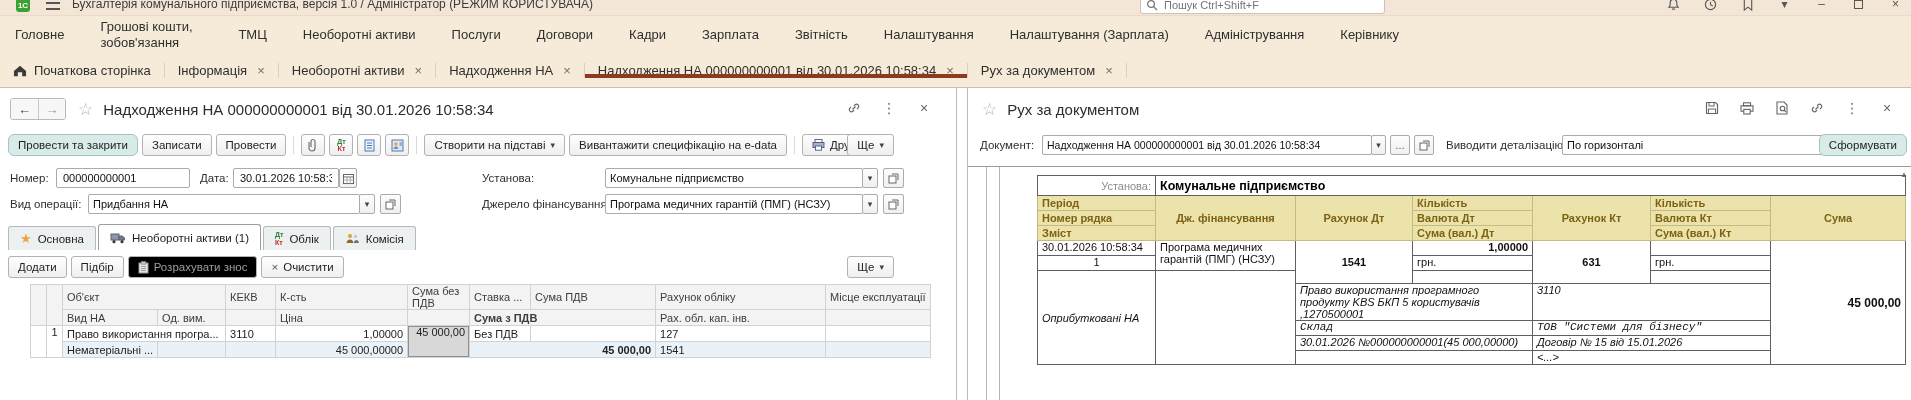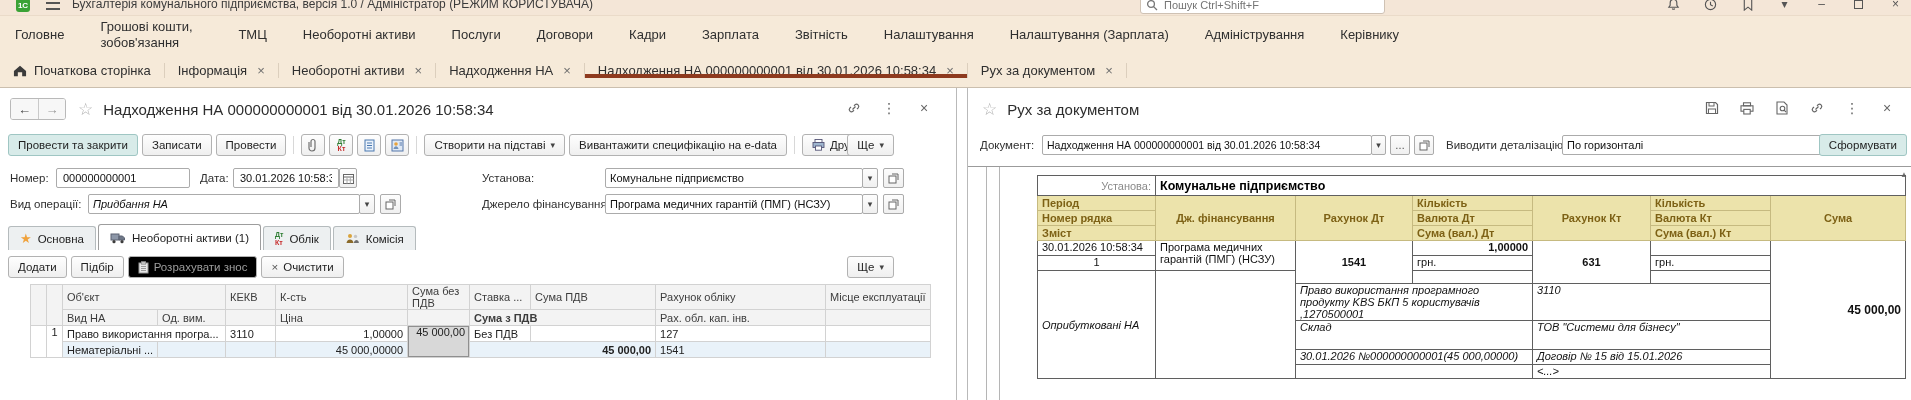--- a/index.html
+++ b/index.html
@@ -41,21 +41,21 @@
   .navgrp{display:flex;border:1px solid #b9b9b9;border-radius:3px;overflow:hidden;height:22px;}
   .navbtn{width:27px;display:flex;align-items:center;justify-content:center;background:#f7f7f7;font-size:13px;color:#444;}
   .navbtn+.navbtn{border-left:1px solid #c9c9c9;color:#999;}
   .fav-star{color:#b3b3b3;font-size:17px;margin:0 10px 0 12px;}
   .panel-title{font-size:15px;color:#2d2d2d;white-space:nowrap;}
   .head-icons{position:absolute;right:24px;top:12px;display:flex;gap:19px;align-items:center;}
   .head-icons .ic{color:#666;font-size:14px;width:16px;height:16px;display:flex;align-items:center;justify-content:center;}
   
   .btn{height:22px;border:1px solid #b2b2b2;border-radius:3px;background:linear-gradient(#fefefe,#efefef);
        padding:0 9px;font-size:11.5px;color:#1f1f1f;display:inline-flex;align-items:center;gap:5px;white-space:nowrap;}
-  .btn.primary{background:#d8ebe9;border-color:#9fc6c3;}
+  .btn.primary{background:#d8ebe9;border-color:#9fc6c3;border-radius:6px;}
   .btn.iconbtn{padding:0 4px;min-width:24px;justify-content:center;}
   .btn.disabled{color:#9d9d9d;background:#000000;}
   .caret{font-size:9px;color:#444;line-height:1;}
   .toolbar{position:absolute;left:0;right:0;display:flex;align-items:center;gap:4px;padding:0 8px;}
   .tsep{width:1px;height:18px;background:#d8d8d8;margin:0 3px;}
   .dtkt{display:flex;flex-direction:column;font-size:7px;font-weight:bold;line-height:1.05;}
   .dtkt .dt{color:#2e7d32;} .dtkt .kt{color:#c62828;}
   
   .fld-label{position:absolute;font-size:11.5px;color:#2f2f2f;line-height:20px;}
   .fld{position:absolute;height:20px;border:1px solid #ababab;border-radius:2px;background:#fff;
@@ -292,21 +292,21 @@
     </div>
     <div class="mini" style="left:862px;top:80px;width:16px;">▾</div>
     <div class="mini" style="left:883px;top:80px;width:21px;">
       <svg class="icsvg" width="11" height="11" viewBox="0 0 11 11">
           <rect x="1" y="3" width="7" height="7" fill="#fff" stroke="#666"></rect>
           <path d="M4 1h6v6" fill="none" stroke="#666"></path>
         </svg>
     </div>
 
     <span class="fld-label" style="left:10px;top:106px;">Вид операції:</span>
-    <div class="fld" style="left:88px;top:106px;width:272px;font-style:italic;">
+    <div class="fld" style="left:88px;top:106px;width:272px;">
       <span>Придбання НА</span>
     </div>
     <div class="mini" style="left:359px;top:106px;width:16px;">▾</div>
     <div class="mini" style="left:380px;top:106px;width:21px;">
       <svg class="icsvg" width="11" height="11" viewBox="0 0 11 11">
           <rect x="1" y="3" width="7" height="7" fill="#fff" stroke="#666"></rect>
           <path d="M4 1h6v6" fill="none" stroke="#666"></path>
         </svg>
     </div>
     <span class="fld-label" style="left:482px;top:106px;">Джерело фінансування:</span>
@@ -557,21 +557,21 @@
         <tr style="height:13px;">
           <td rowspan="5" class="it m">Оприбутковані НА</td>
           <td rowspan="5"></td>
           <td></td>
           <td></td>
         </tr>
         <tr style="height:30px;">
           <td colspan="2" class="it" style="white-space:normal;">Право використання програмного продукту KBS БКП 5 користувачів ,1270500001</td>
           <td colspan="2" class="it">3110</td>
         </tr>
-        <tr style="height:29px;">
+        <tr style="height:15px;font-family:Liberation Mono, monospace;">
           <td colspan="2" class="it">Склад</td>
           <td colspan="2" class="it">ТОВ "Системи для бізнесу"</td>
         </tr>
         <tr style="height:15px;">
           <td colspan="2" class="it">30.01.2026 №000000000001(45 000,00000)</td>
           <td colspan="2" class="it">Договір № 15 від 15.01.2026</td>
         </tr>
         <tr style="height:14px;">
           <td colspan="2"></td>
           <td colspan="2" class="it">&lt;...&gt;</td>

